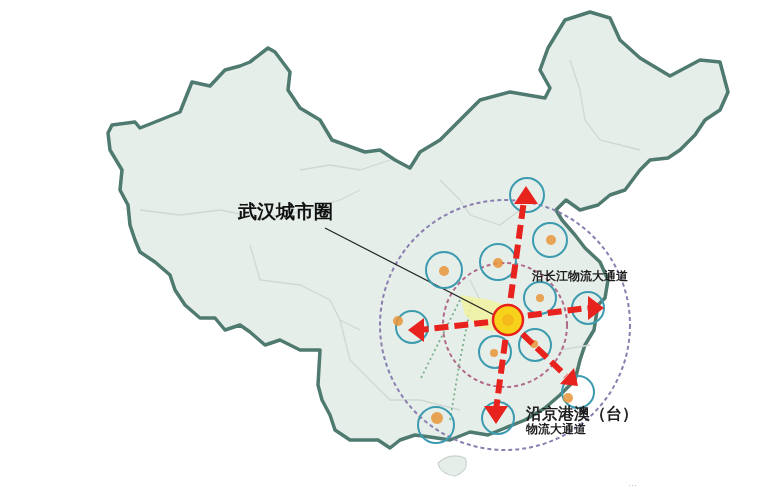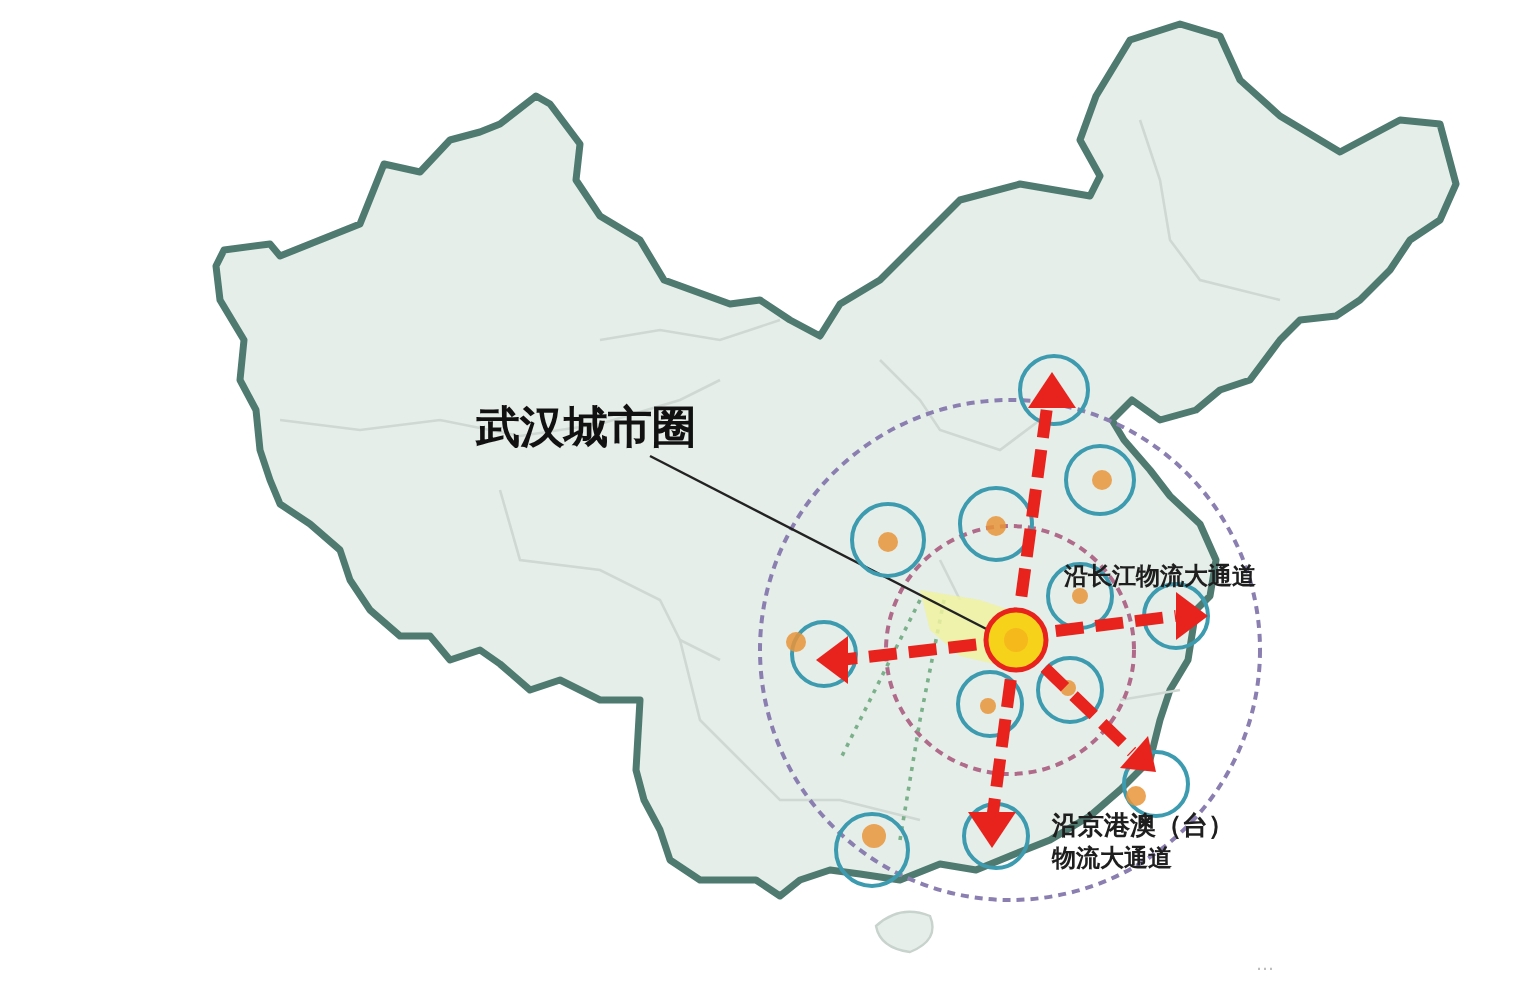--- a/index.html
+++ b/index.html
@@ -1,22 +1,22 @@
 <!DOCTYPE html>
 <html><head>
   <meta charset="utf-8">
   <style>
     html, body { margin: 0; padding: 0; background: #ffffff; }
     body { width: 758px; height: 491px; overflow: hidden; position: relative;
            font-family: "DejaVu Sans", sans-serif; }
     #map { position: absolute; left: 0; top: 0; width: 758px; height: 491px; }
     .label { position: absolute; color: #1e1e1e; font-weight: bold; white-space: nowrap; }
-    .label-main { left: 238px; top: 199px; font-size: 22px; letter-spacing: 0px; color: #111; }
-    .label-yangtze { left: 532px; top: 280px; font-size: 12px; }
-    .label-south1 { left: 526px; top: 404px; font-size: 13px; }
+    .label-main { left: 238px; top: 199px; font-size: 19px; letter-spacing: 0px; color: #111; }
+    .label-yangtze { left: 532px; top: 268px; font-size: 12px; }
+    .label-south1 { left: 526px; top: 404px; font-size: 16px; }
     .label-south2 { left: 526px; top: 421px; font-size: 12px; text-align: center; }
     .label-watermark { left: 628px; top: 478px; font-size: 9px; color: #bbb; font-weight: normal; }
   </style>
 </head>
 <body>
 
 <svg id="map" viewBox="0 0 758 491" xmlns="http://www.w3.org/2000/svg">
 
   <path d="M108,133 L112,125 L135,122 L140,128 L160,120 L180,112 L192,82 L210,86 L225,70 L240,66 L250,62 L268,48 L275,52 L290,72 L288,90 L300,108 L320,120 L332,140 L365,152 L380,150
        L395,160 L410,168 L420,152 L440,140 L460,120 L480,100 L510,92 L545,98 L550,88 L540,70 L548,48 L565,20 L590,12 L610,18 L620,40 L640,58 L660,70 L670,76 L685,68 L700,60 L720,62

